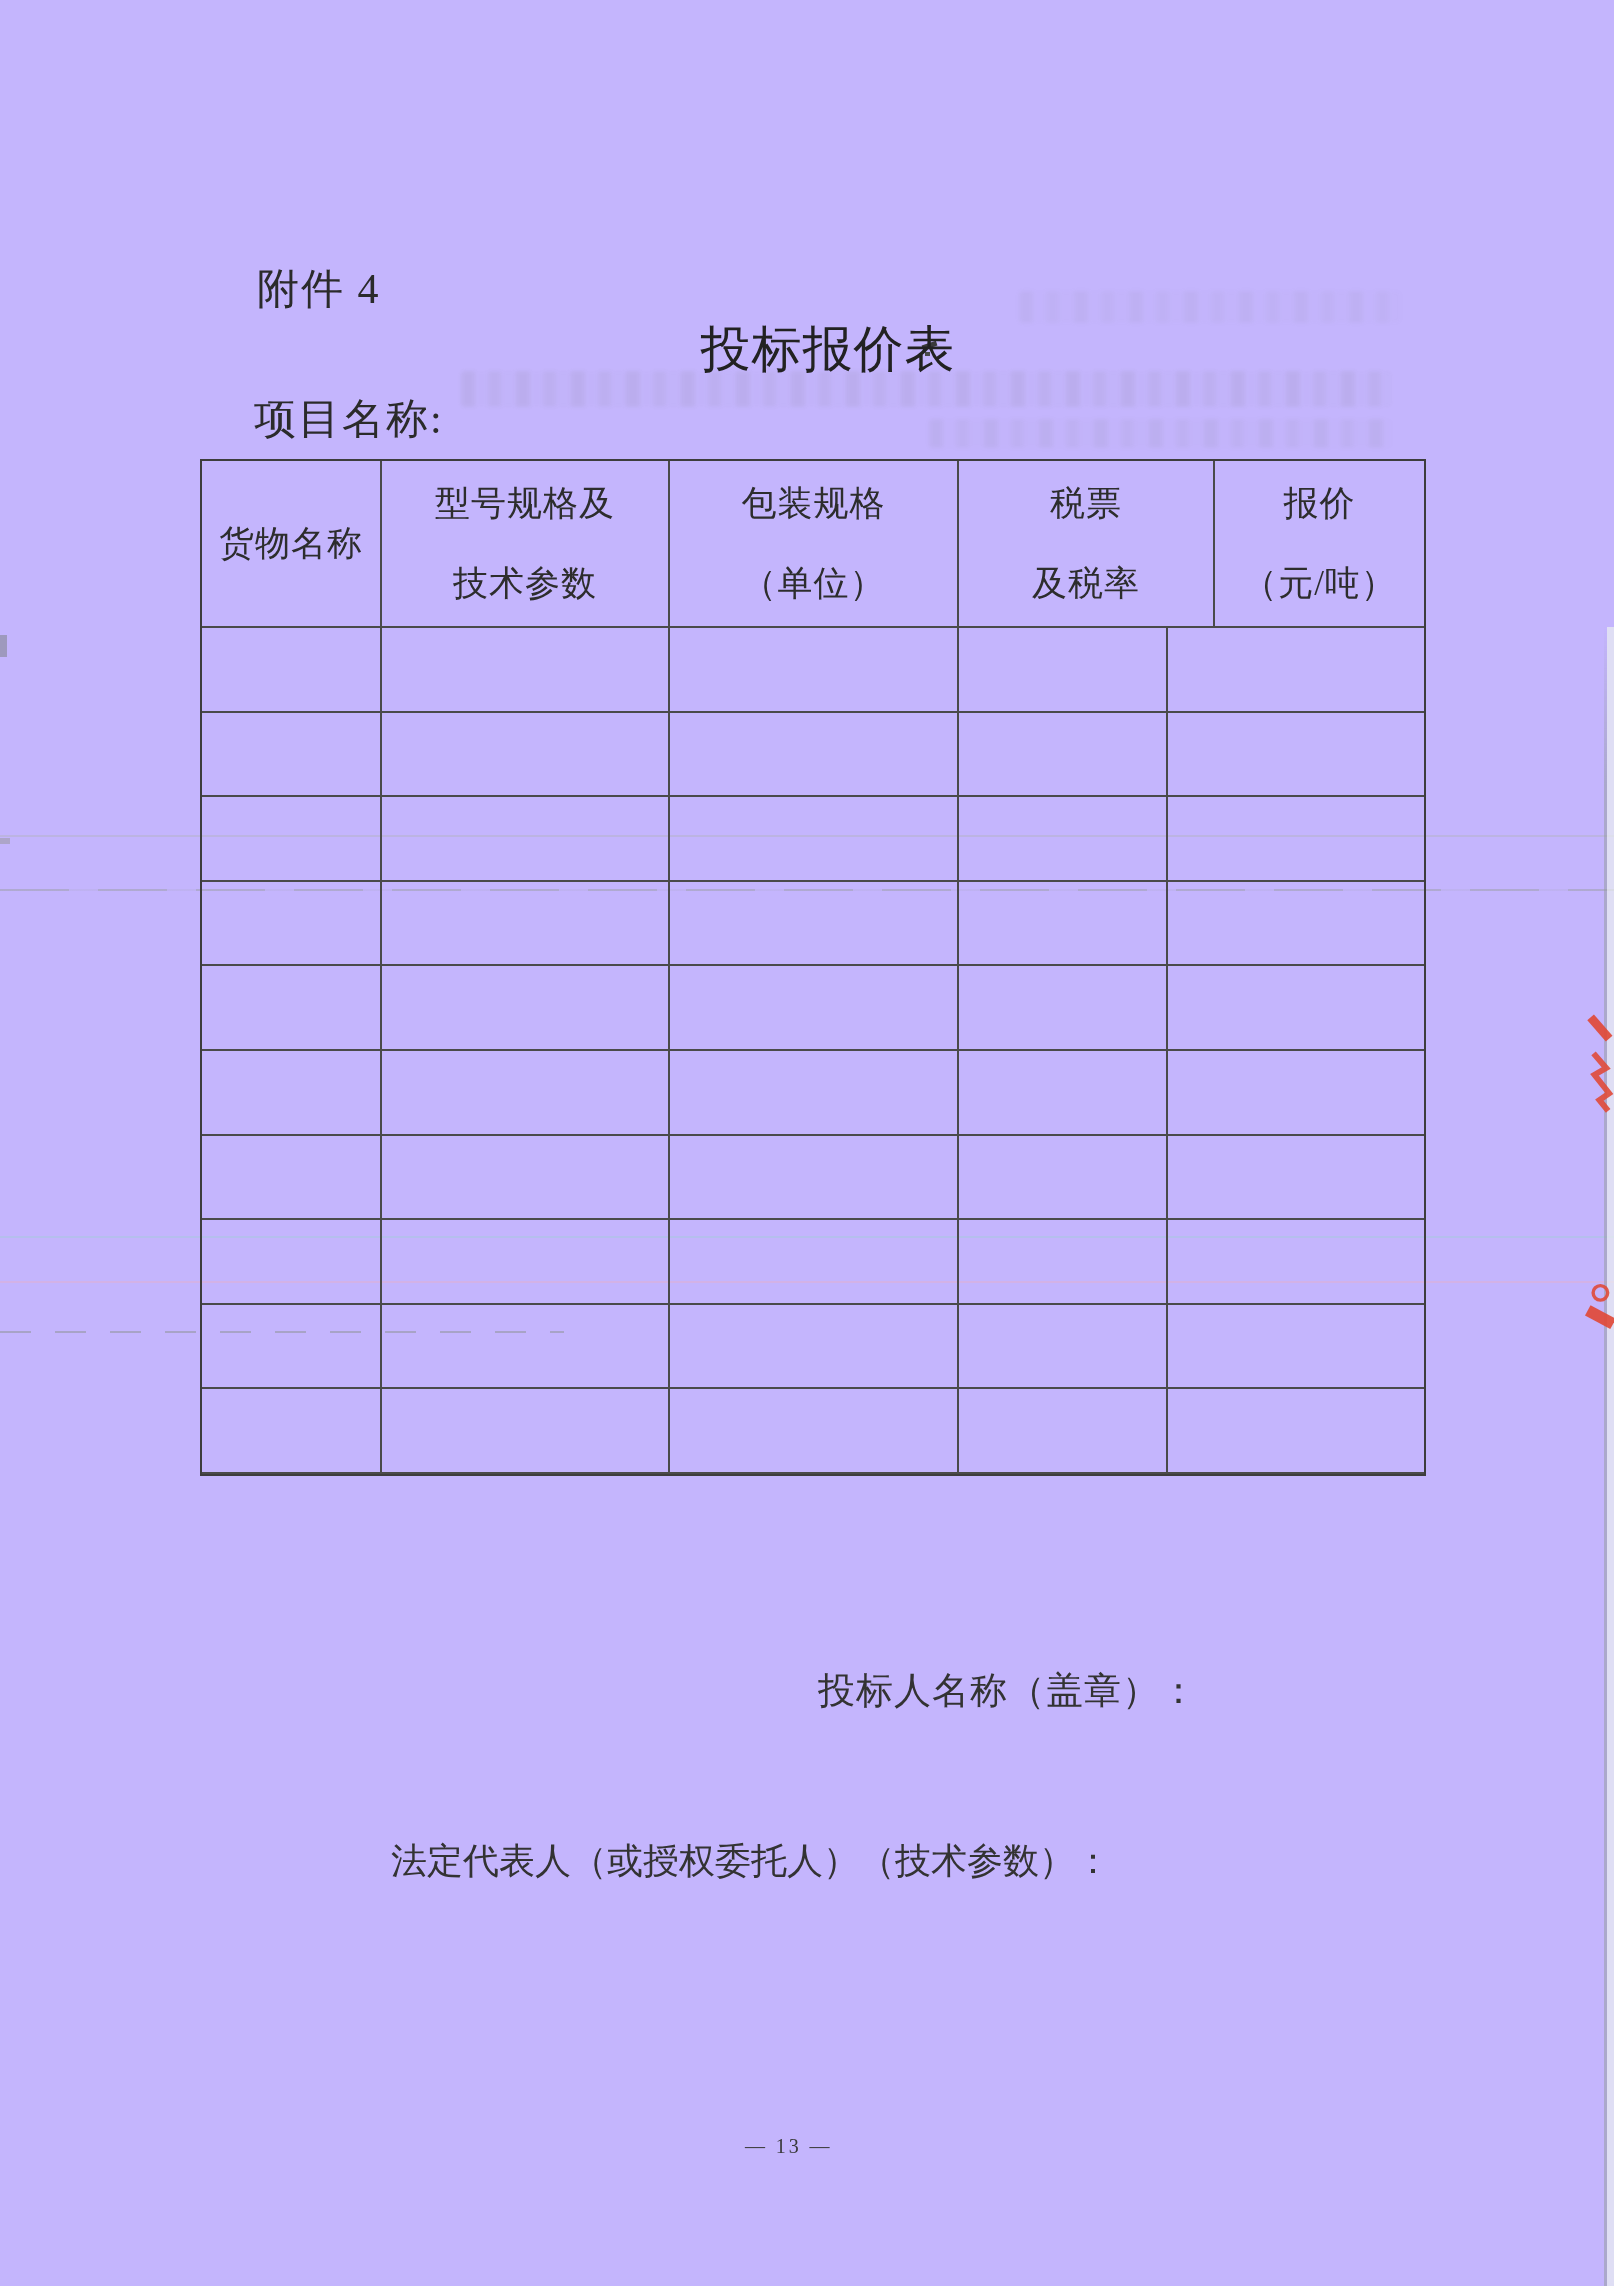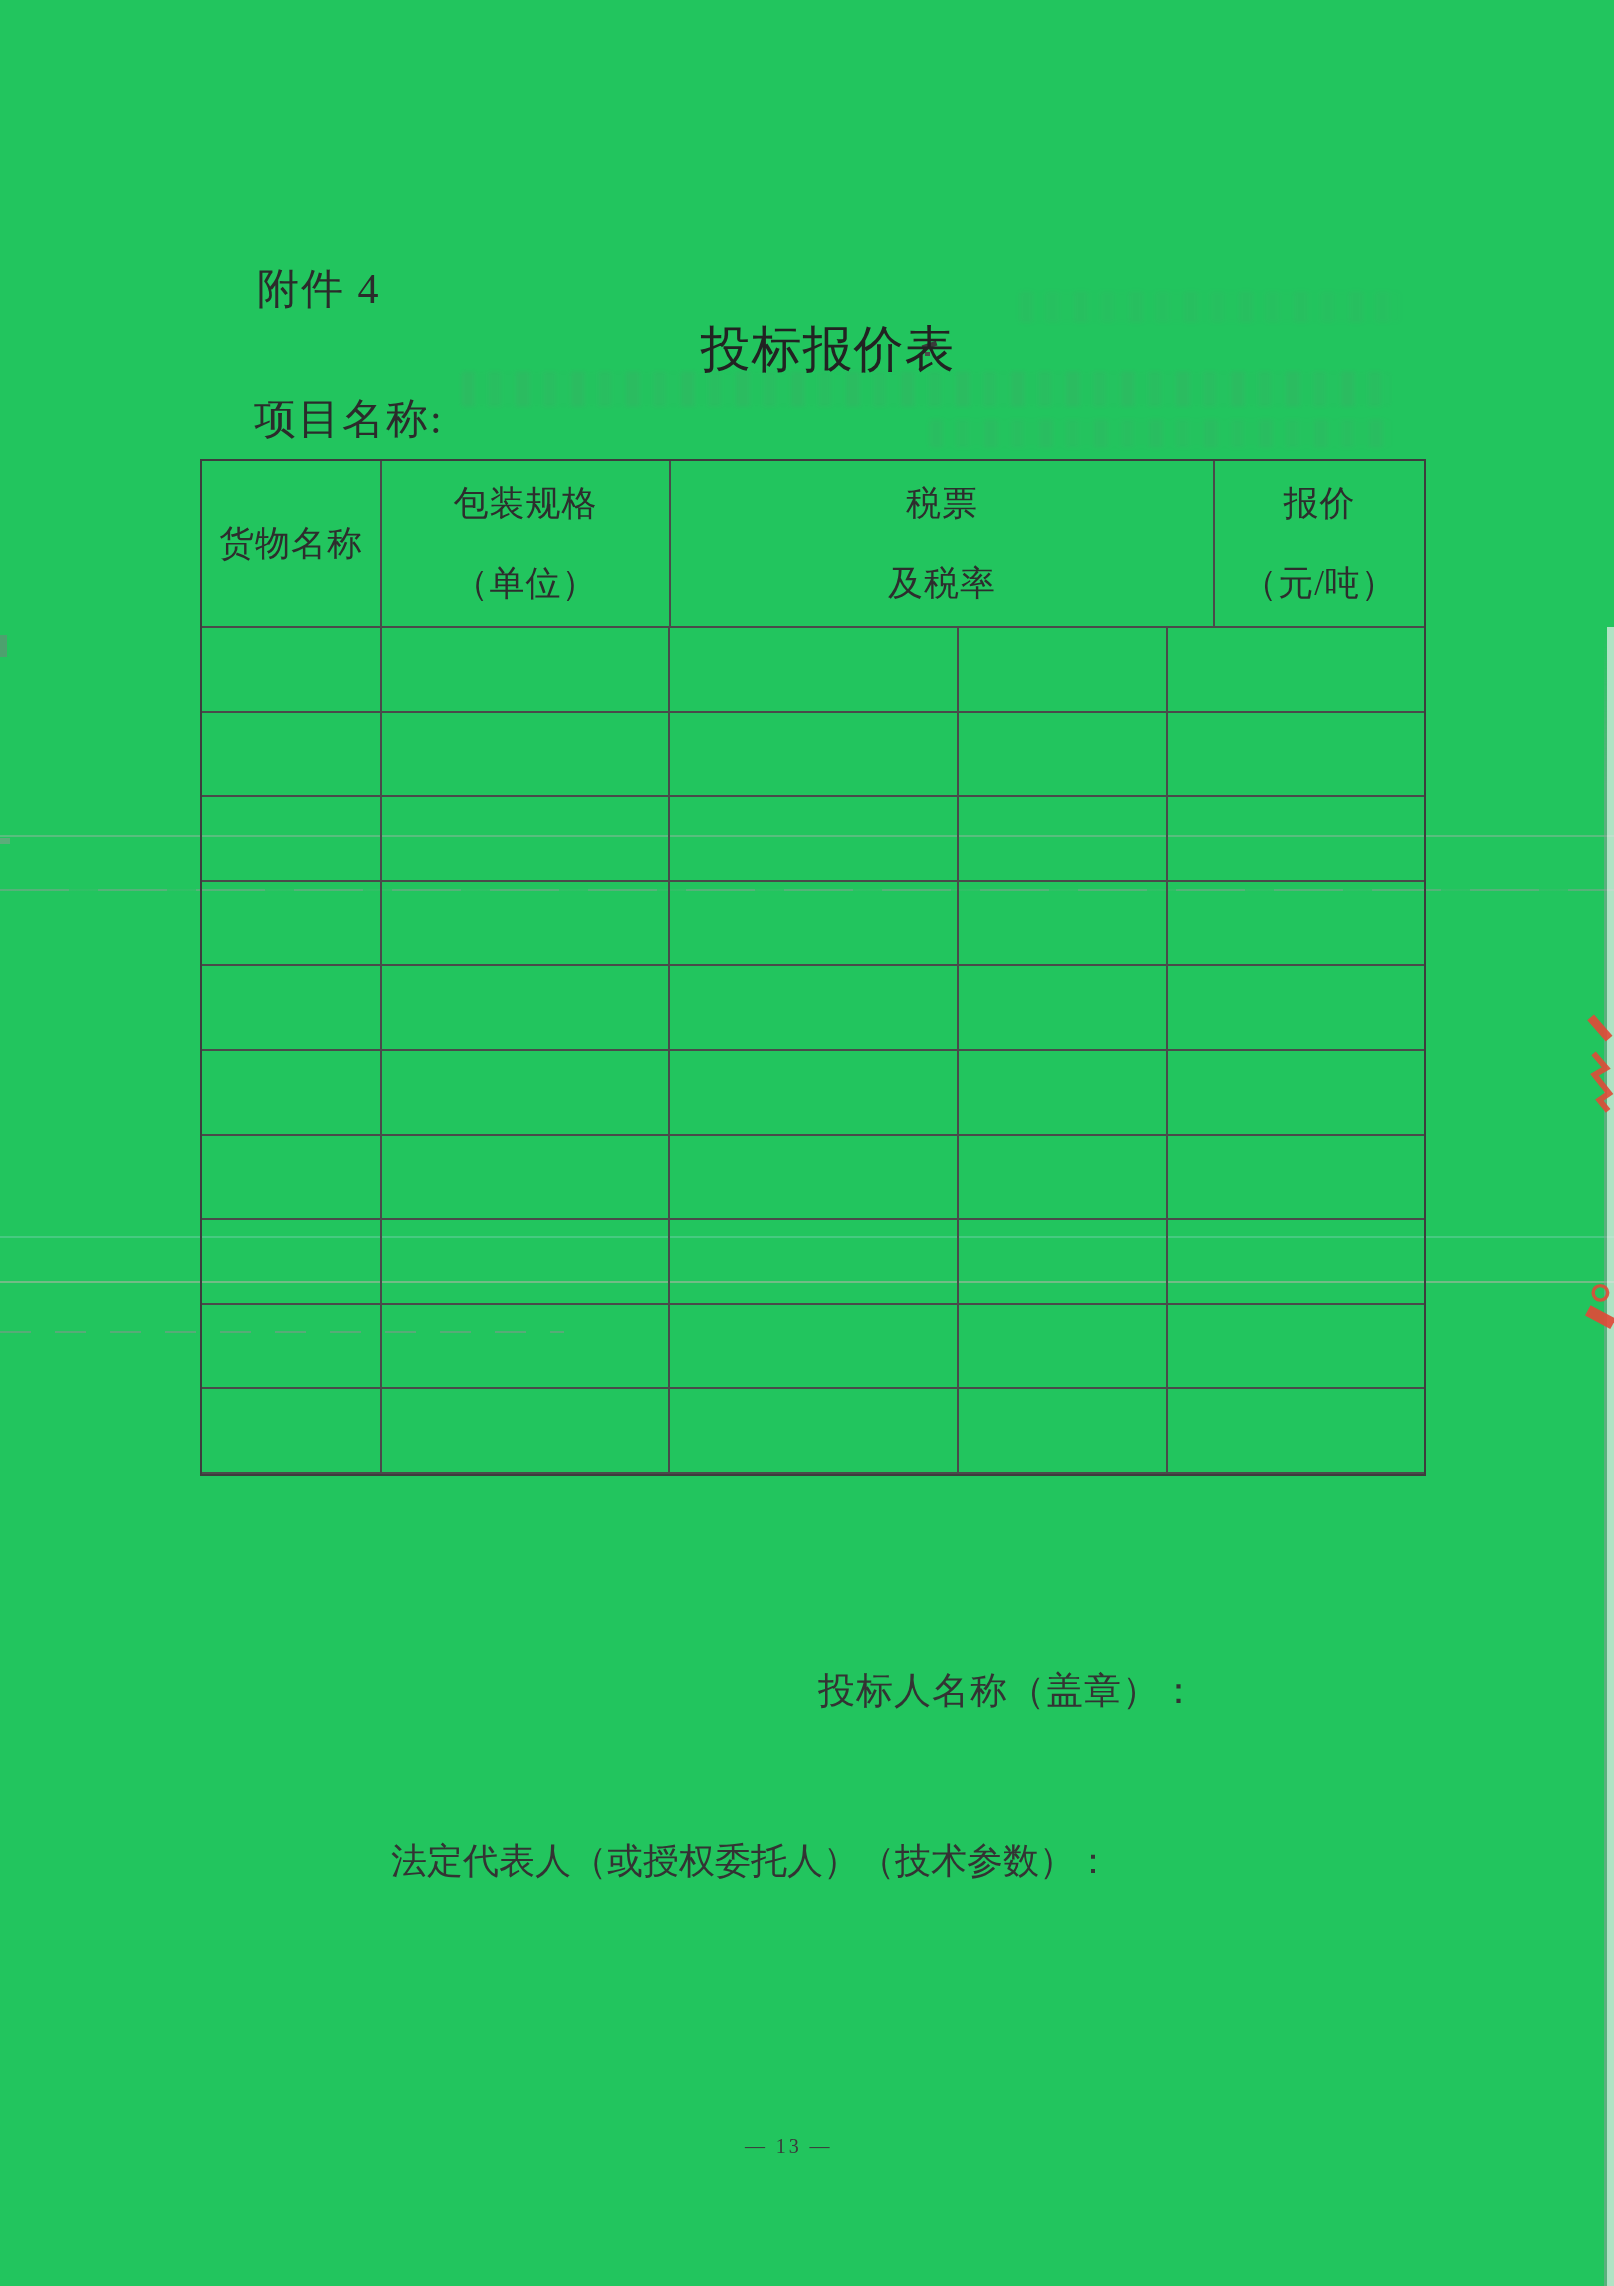--- a/index.html
+++ b/index.html
@@ -1,19 +1,19 @@
 <!DOCTYPE html>
 <html><head>
 <meta charset="utf-8">
 <style>
   html,body{margin:0;padding:0;background:#ffffff;}
   #page{
     position:relative;
     width:1614px;height:2287px;
-    background:#22c55e;
+    background:#c4b5fd;
     overflow:hidden;
     font-family:"Liberation Serif","DejaVu Serif",serif;
     color:#2f2f2f;
   }
   .abs{position:absolute;}
   
   .attachment{left:257px;top:261px;font-size:42px;letter-spacing:2px;color:#2b2b2b;}
   .doc-title{left:583px;top:316px;width:490px;text-align:center;font-size:50px;font-weight:400;color:#222;letter-spacing:1px;}
   .project-label{left:254px;top:391px;font-size:42px;color:#2b2b2b;letter-spacing:2px;}
   .sig-bidder{left:770px;top:1666px;font-size:37px;color:#333;letter-spacing:1px;margin-left:48px;}
@@ -90,20 +90,24 @@
 
   <div class="abs attachment">附件 4</div>
   <div class="abs doc-title">投标报价表</div>
   <div class="abs project-label">项目名称:</div>
 
   <div class="abs tbl">
     <div class="trow thead">
       <div class="tcell c1">
         <span class="hline">货物名称</span>
       </div>
+      <div class="tcell c2">
+        <span class="hline">型号规格及</span>
+        <span class="hline">技术参数</span>
+      </div>
       <div class="tcell c3">
         <span class="hline">包装规格</span>
         <span class="hline">（单位）</span>
       </div>
       <div class="tcell c5">
         <span class="hline">税票</span>
         <span class="hline">及税率</span>
       </div>
       <div class="tcell c4">
         <span class="hline">报价</span>

